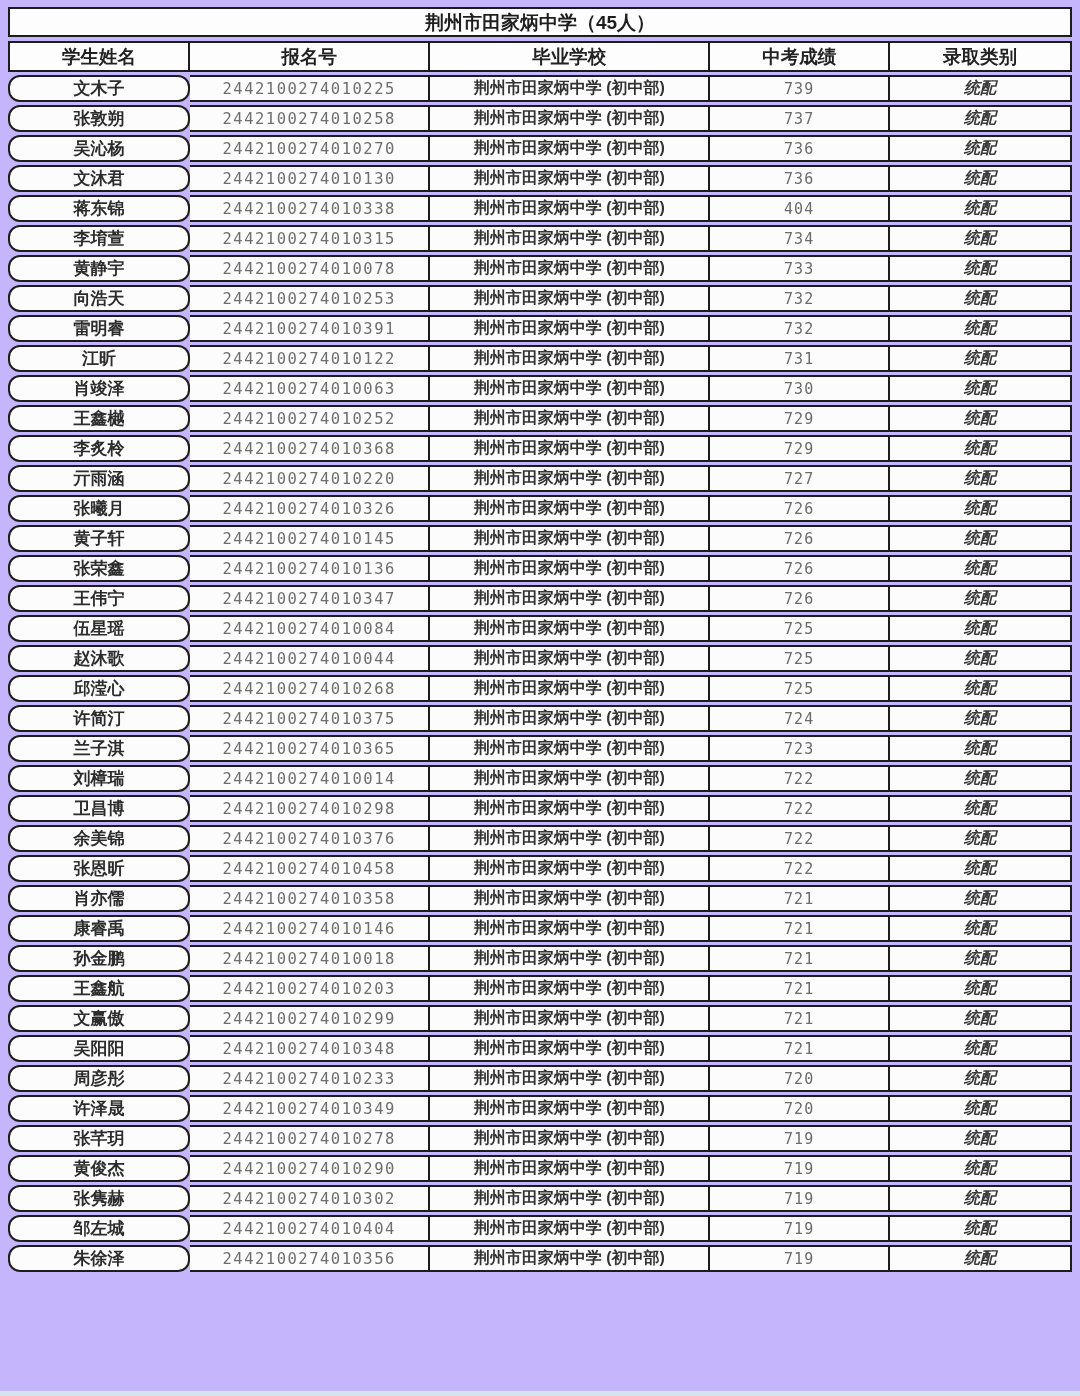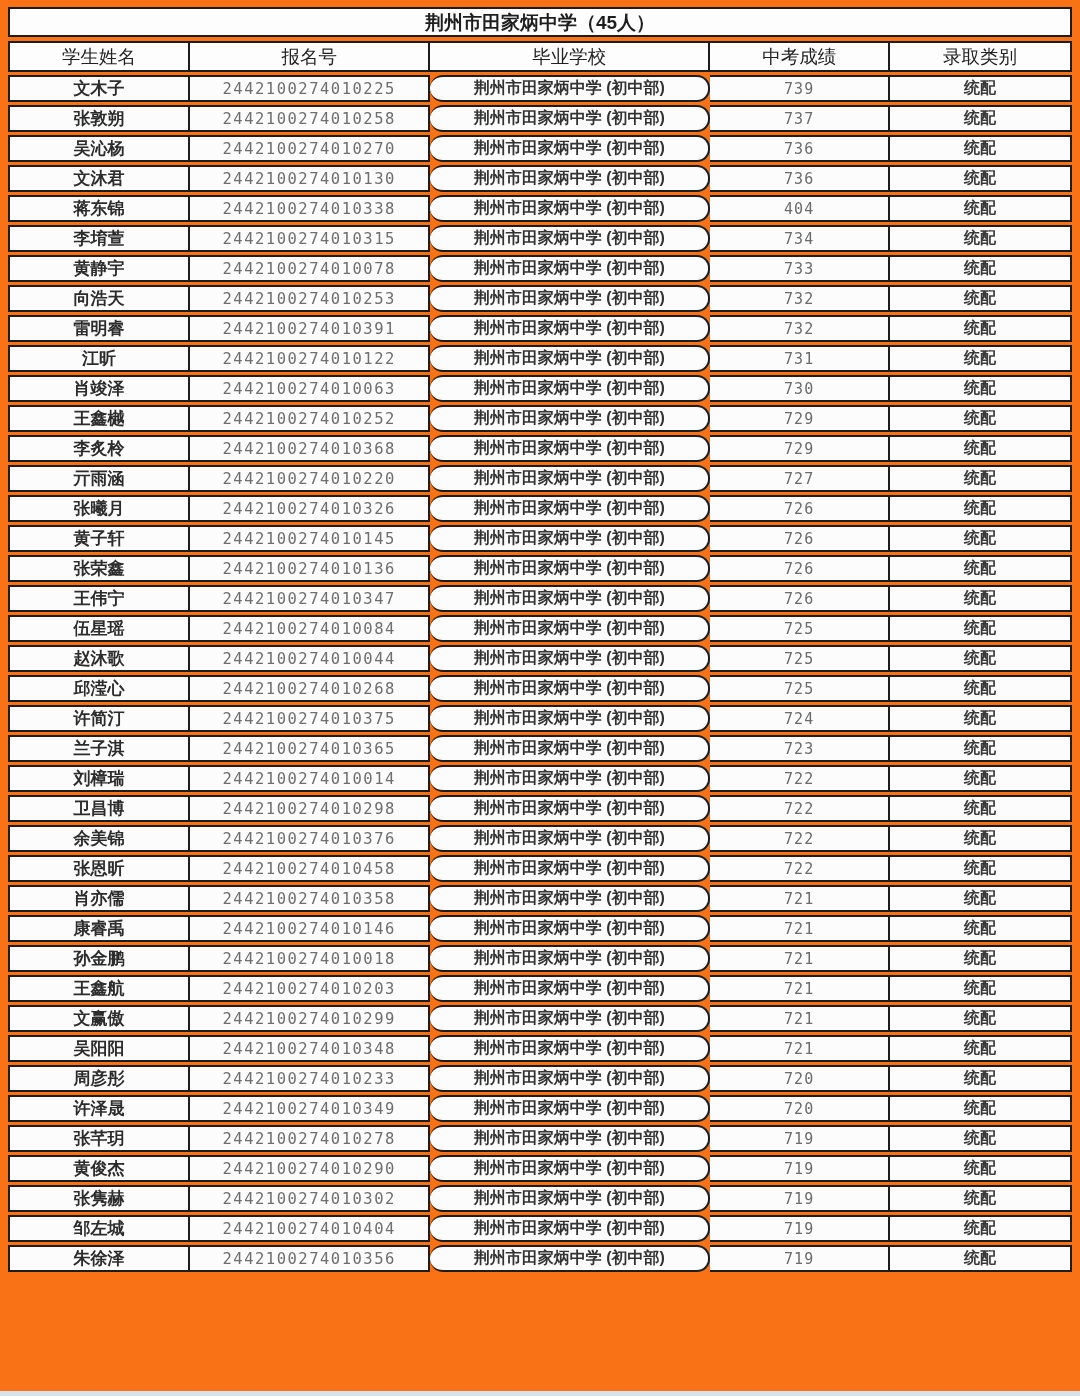--- a/index.html
+++ b/index.html
@@ -5,21 +5,21 @@
   html,body{margin:0;padding:0;}
   body{
     width:1080px;height:1396px;
     background:#eef0f1;
     font-family:"Liberation Sans","DejaVu Sans",sans-serif;
     -webkit-font-smoothing:antialiased;
   }
   .page{
     position:relative;
     width:1080px;height:1396px;
-    background:#f97316;
+    background:#c4b5fd;
     box-sizing:border-box;
     padding:7px 8px 6px 8px;
     overflow:hidden;
   }
   .title-box{
     box-sizing:border-box;
     border:2px solid #1c1c1c;
     background:#fdfdfd;
     height:30px;
     line-height:27px;
@@ -46,41 +46,41 @@
     background:#fcfcfc;
     overflow:hidden;
     white-space:nowrap;
   }
   .roster th:first-child,.roster td:first-child{
     border-left:2px solid #1d1d1d;
   }
   .roster th{
     height:31px;
     font-size:18.5px;
-    font-weight:400;
+    font-weight:700;
     color:#222;
     background:#fdfdfd;
   }
   .roster td{height:24px;}
   td.name{
-    font-size:17px;font-weight:600;color:#2c2c2c;
+    font-size:17px;font-weight:600;color:#2c2c2c;border-radius:12px;
   }
   td.reg{
     font-family:"DejaVu Sans Mono","Liberation Mono",monospace;
     font-size:15.5px;color:#6e6e6e;letter-spacing:1.5px;
   }
   td.school{
-    font-size:16px;font-weight:600;color:#323232;border-radius:13px;
+    font-size:16px;font-weight:600;color:#323232;
   }
   td.score{
     font-family:"DejaVu Sans Mono","Liberation Mono",monospace;
     font-size:15px;color:#6b6b6b;letter-spacing:1px;margin-top:12px;
   }
   td.cat{
-    font-size:16px;font-weight:600;color:#3a3a3a;
+    font-size:16px;font-weight:600;color:#3a3a3a;font-style:italic;
   }
   .bottom-strip{
     position:absolute;left:0;bottom:0;
     width:100%;height:5px;
     background:#d7e3ec;
   }
 </style>
 </head>
 <body>
 

